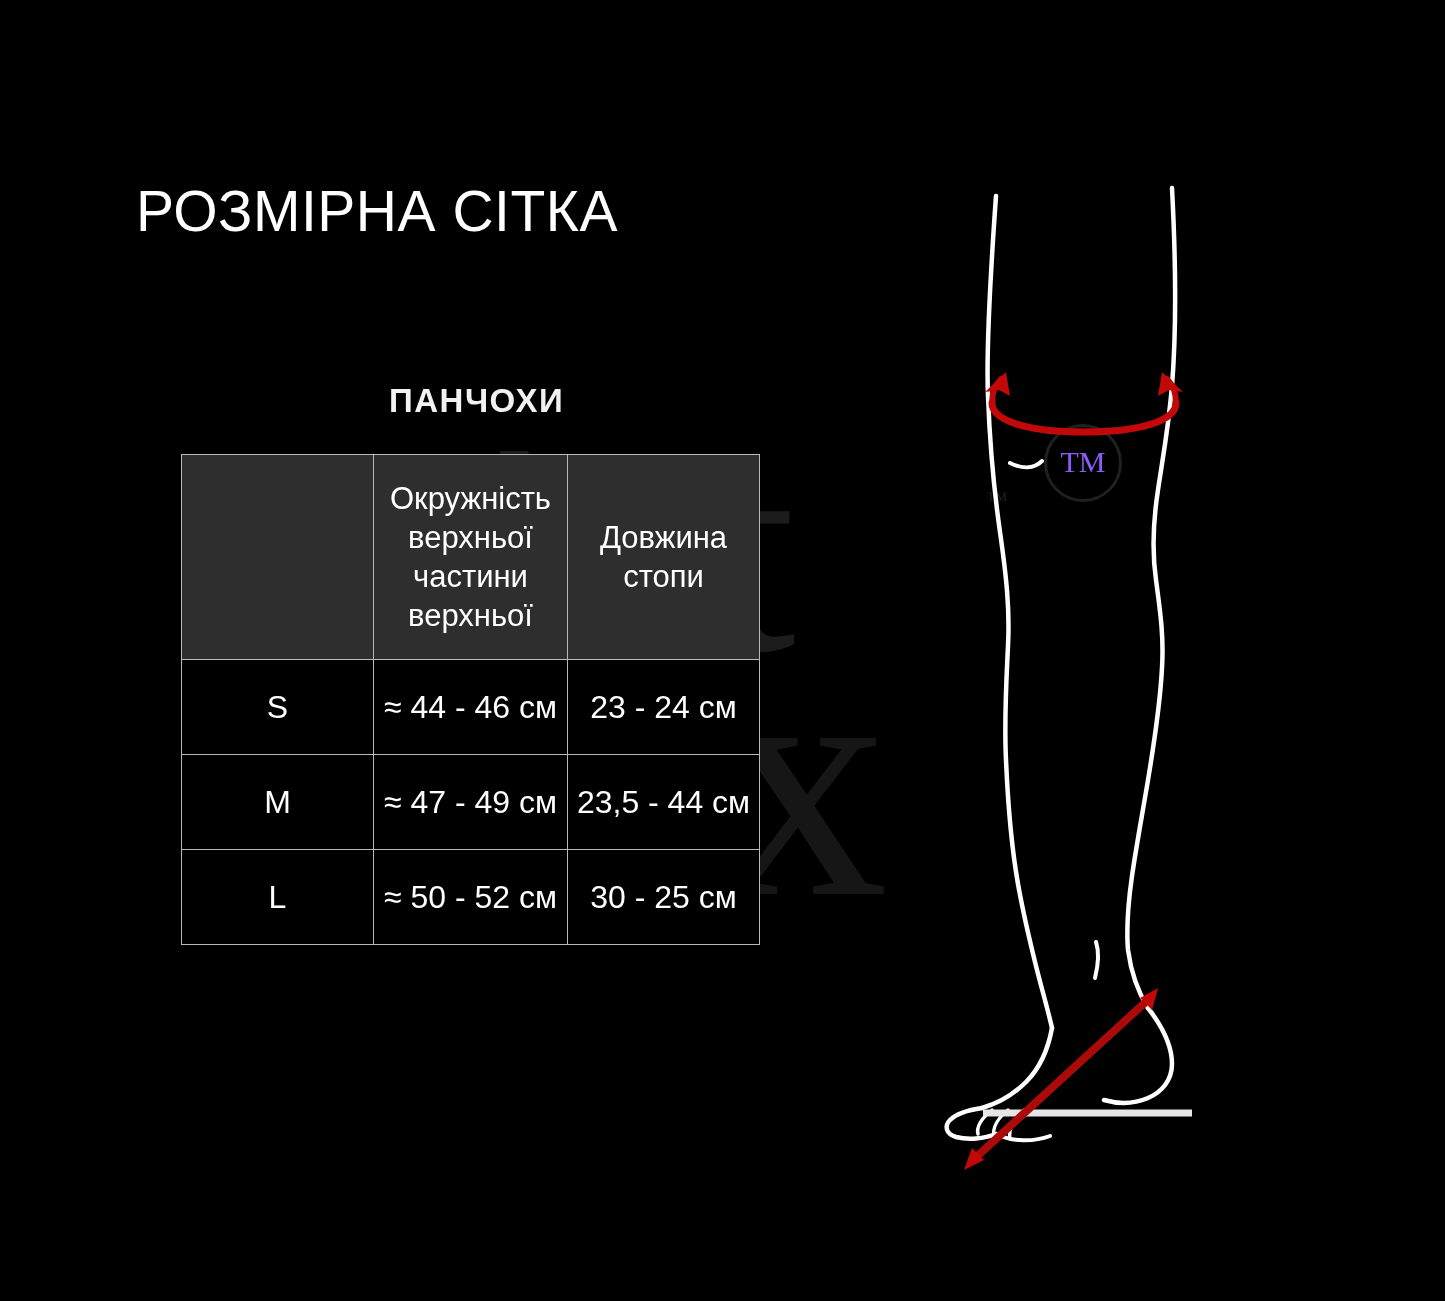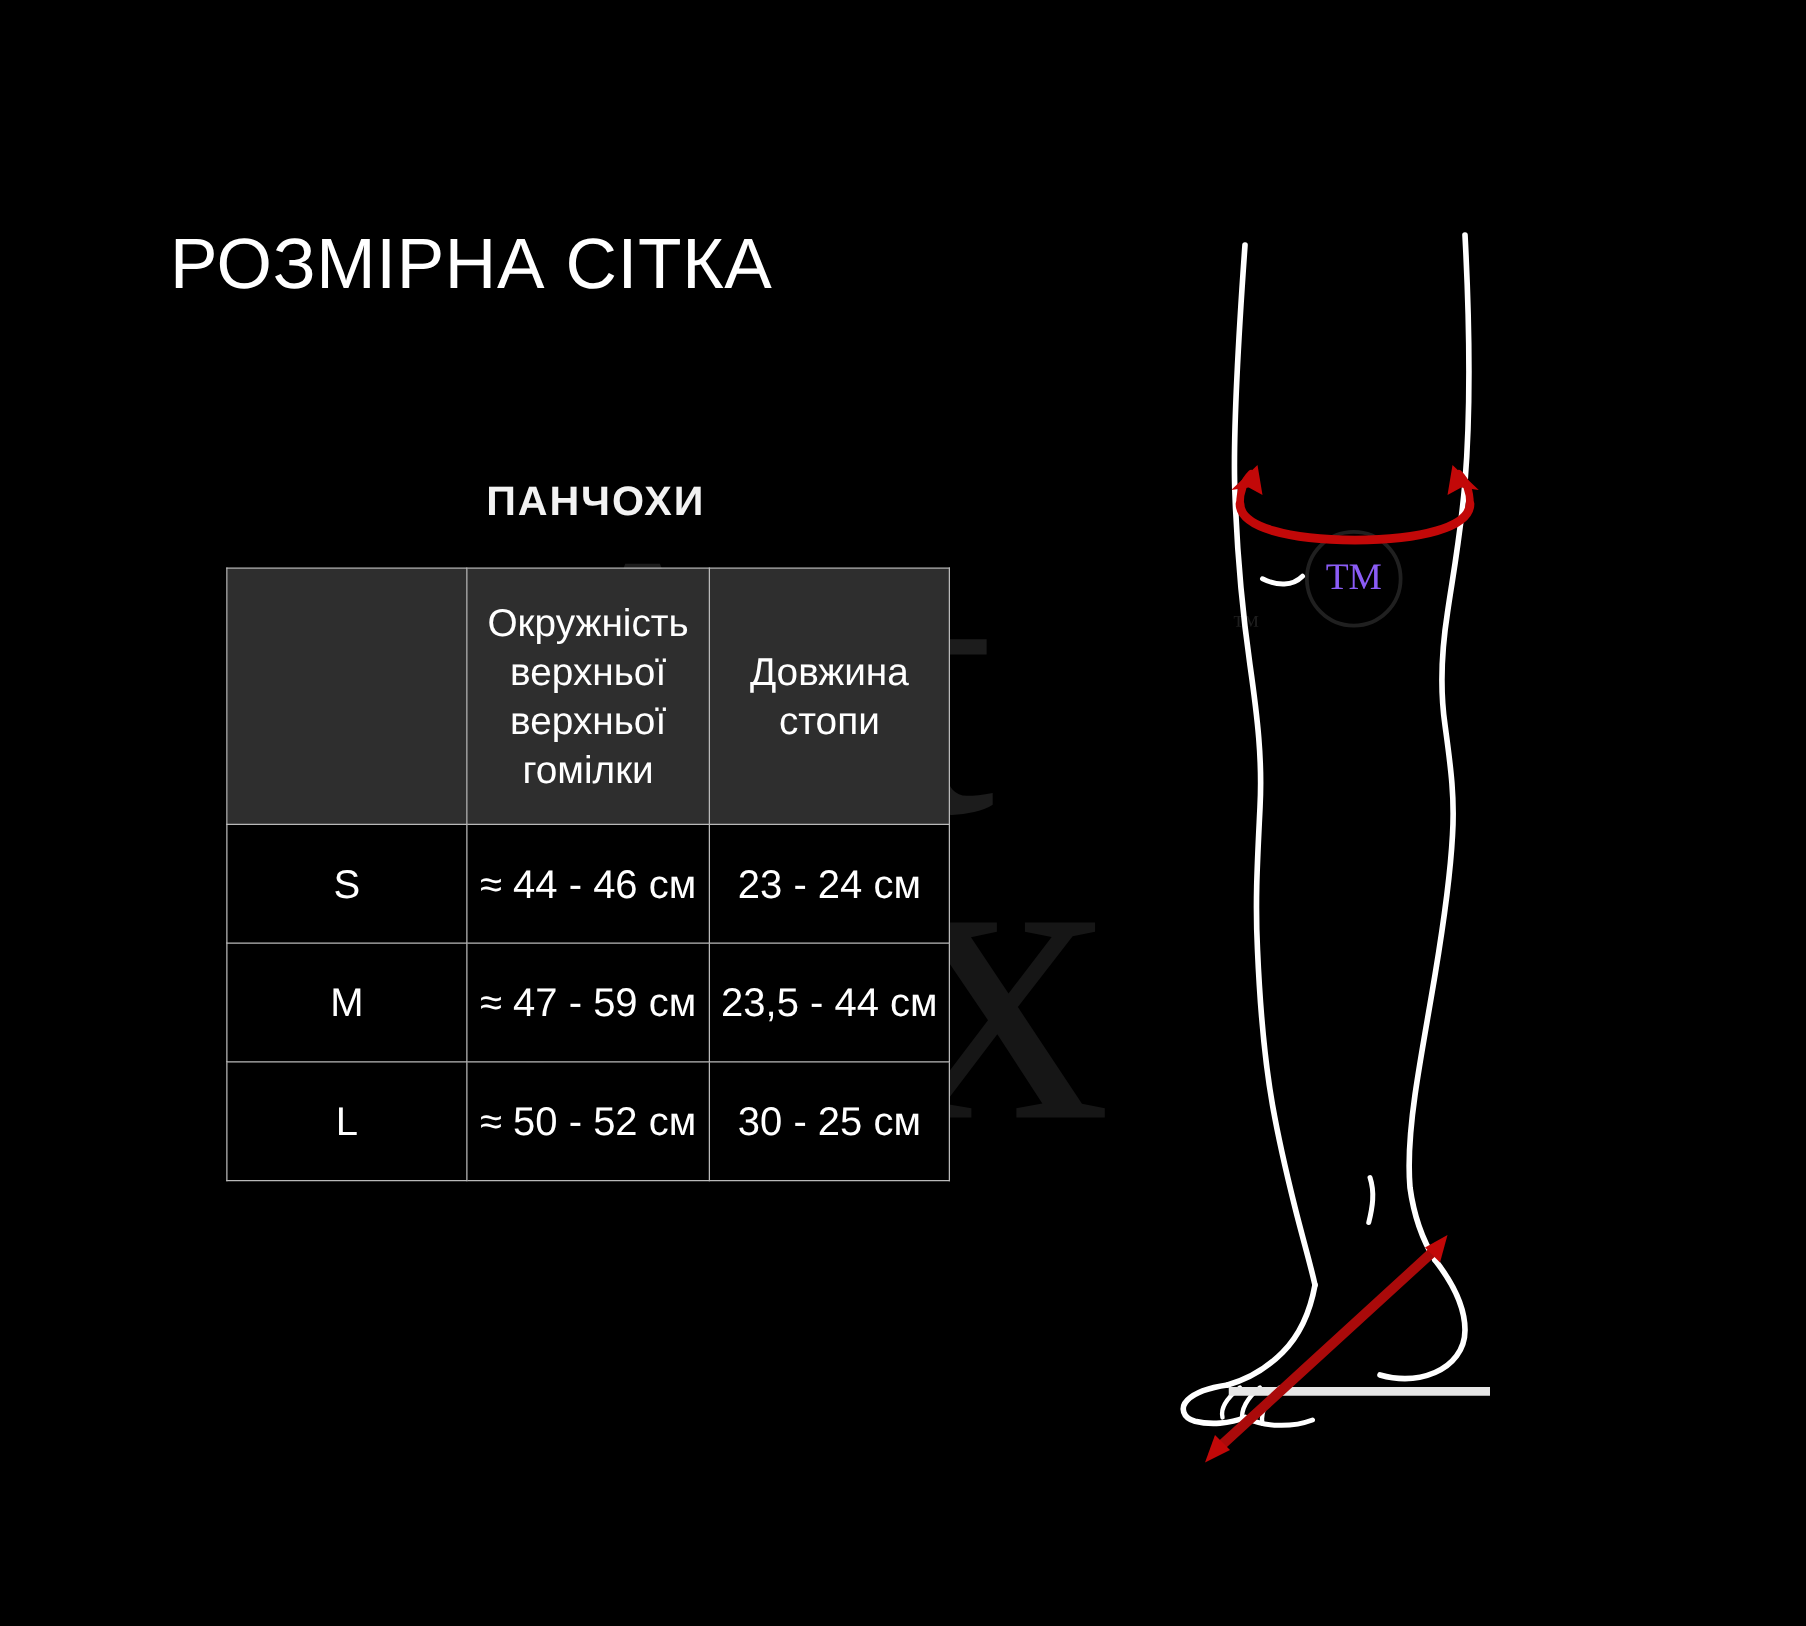--- a/index.html
+++ b/index.html
@@ -172,33 +172,33 @@
 
   <table class="size-table">
     <colgroup>
       <col class="col-size">
       <col class="col-circ">
       <col class="col-foot">
     </colgroup>
     <thead>
       <tr>
         <th class="hdr-blank"></th>
-        <th>Окружність верхньої верхньої гомілки</th>
+        <th>Окружність верхньої частини верхньої</th>
         <th>Довжина стопи</th>
       </tr>
     </thead>
     <tbody>
       <tr>
         <td>S</td>
         <td>≈ 44 - 46 см</td>
         <td>23 - 24 см</td>
       </tr>
       <tr>
         <td>M</td>
-        <td>≈ 47 - 59 см</td>
+        <td>≈ 47 - 49 см</td>
         <td>23,5 - 44 см</td>
       </tr>
       <tr>
         <td>L</td>
         <td>≈ 50 - 52 см</td>
         <td>30 - 25 см</td>
       </tr>
     </tbody>
   </table>
 

